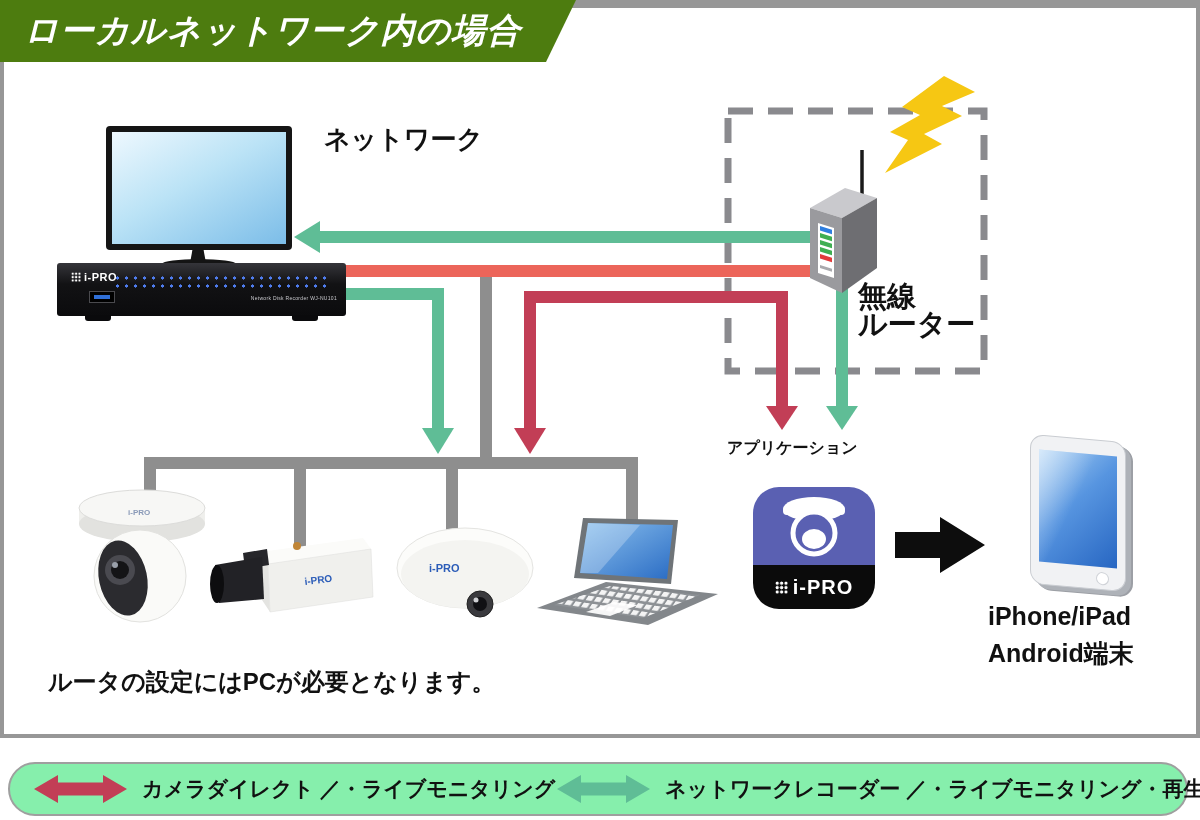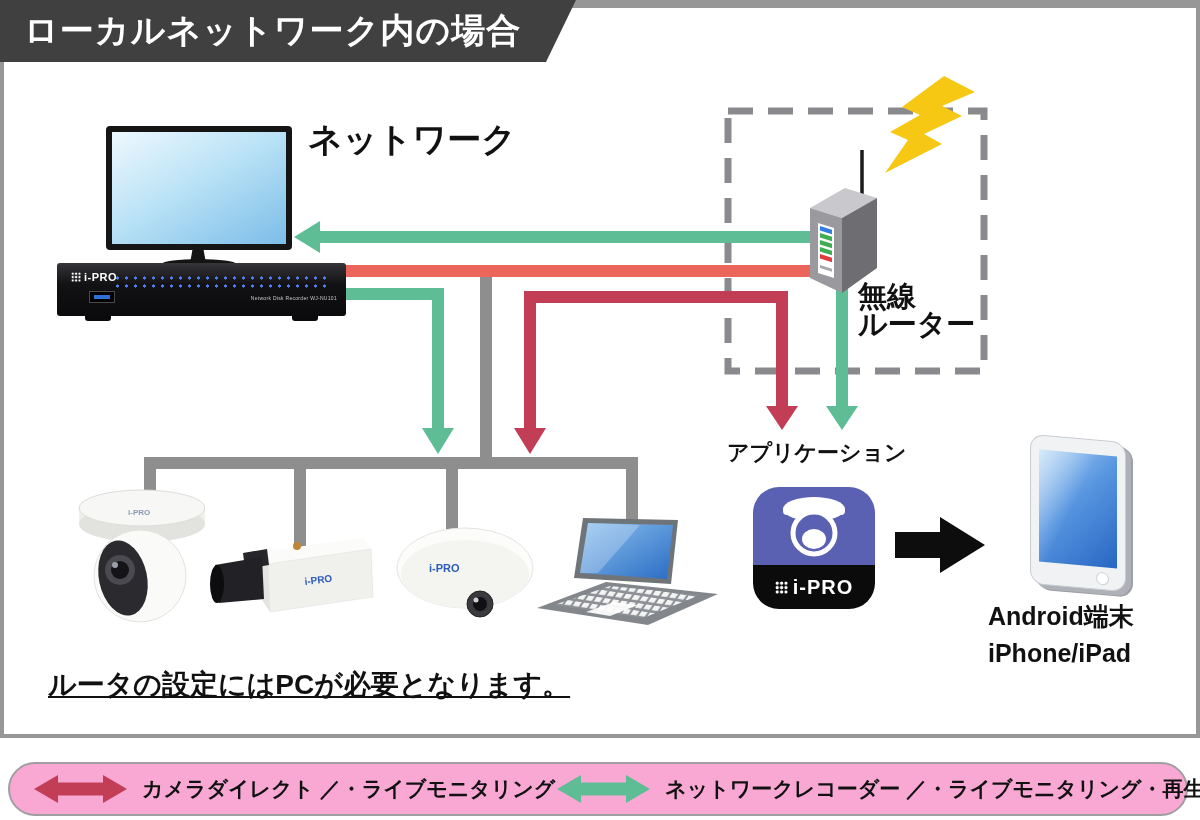--- a/index.html
+++ b/index.html
@@ -2,35 +2,35 @@
 <html style="--green: #5fbd96; --salmon: #ec655a; --crimson: #c23e56; --gray: #8e8e8e; --gray_dash: #8a8a8e; --yellow: #f6c713; --app_purple: #5a60b2; --logo_blue: #2b5cb8;"><head>
 <meta charset="utf-8">
 <style>
   html,body{margin:0;padding:0;}
   body{width:1200px;height:820px;position:relative;background:#fff;
        font-family:"Liberation Sans","DejaVu Sans",sans-serif;overflow:hidden;}
   .abs{position:absolute;}
 
   
   .frame{left:0;top:0;width:1192px;height:726px;border:4px solid #979797;border-top-width:8px;background:transparent;pointer-events:none;z-index:0;}
-  .banner{left:0;top:0;width:576px;height:62px;background:#404040;z-index:6;
+  .banner{left:0;top:0;width:576px;height:62px;background:#4d7c0f;z-index:6;
           clip-path:polygon(0 0,576px 0,546px 62px,0 62px);
-          display:flex;align-items:center;}
+          display:flex;align-items:center;font-style:italic;}
   .banner span{color:#fff;font-size:34px;font-weight:bold;padding-left:24px;letter-spacing:1px;}
 
   
   svg.connectors{left:0;top:0;z-index:1;}
 
   
   .lbl{color:#111;font-weight:bold;z-index:5;white-space:nowrap;}
-  .lbl-recorder{left:308px;top:124px;font-size:34px;line-height:31px;}
+  .lbl-recorder{left:324px;top:124px;font-size:26px;line-height:31px;}
   .lbl-router{left:858px;top:282px;font-size:29px;line-height:28px;}
-  .lbl-app{left:727px;top:438px;font-size:22px;}
+  .lbl-app{left:727px;top:438px;font-size:16px;}
   .lbl-mobile{left:988px;top:598px;font-size:25px;line-height:37px;}
-  .lbl-note{left:48px;top:666px;font-size:28px;text-decoration:underline;}
+  .lbl-note{left:48px;top:666px;font-size:24px;}
 
   
   .monitor{left:106px;top:126px;width:186px;height:138px;z-index:3;}
   .m-bezel{position:absolute;left:0;top:0;width:174px;height:112px;background:#151515;border-radius:4px;padding:6px;}
   .m-screen{width:100%;height:100%;background:linear-gradient(150deg,#eef8fe 0%,#bbe3f6 45%,#7cbde8 100%);}
   .m-neck{position:absolute;left:84px;top:124px;width:16px;height:13px;background:#141414;clip-path:polygon(15% 0,85% 0,100% 100%,0 100%);}
   .m-base{position:absolute;left:56px;top:133px;width:74px;height:10px;background:#141414;border-radius:50%;}
 
   
   .recorder{left:57px;top:263px;width:289px;height:53px;background:linear-gradient(#35353a,#121214 40%,#0b0b0d);border-radius:3px;z-index:3;}
@@ -52,21 +52,21 @@
 
   
   .phone{left:1030px;top:438px;width:96px;height:150px;transform:skewY(5deg);z-index:3;}
   .phone-frame{position:absolute;inset:0;background:#f1f2f4;border:1px solid #c9ccd1;border-radius:14px;
                box-shadow:5px 4px 0 #aeb2b8,7px 5px 0 #9c9fa5;}
   .phone-screen{position:absolute;left:9px;top:15px;width:78px;height:112px;background:linear-gradient(135deg,#a8d0f4 0%,#5795e0 45%,#2766c2 100%);}
   .phone-shine{position:absolute;inset:0;background:linear-gradient(115deg,rgba(255,255,255,.55),rgba(255,255,255,0) 45%);}
   .phone-home{position:absolute;left:66px;top:132px;width:11px;height:11px;background:#fff;border:1px solid #cfd2d7;border-radius:50%;}
 
   
-  .legend{left:8px;top:762px;width:1180px;height:54px;border:2px solid #9f9f9f;border-radius:28px;background:#f9a8d4;
+  .legend{left:8px;top:762px;width:1180px;height:54px;border:2px solid #9f9f9f;border-radius:28px;background:#86efac;
           display:flex;align-items:center;padding:0 22px;box-sizing:border-box;z-index:5;}
   .legend-item{display:flex;align-items:center;gap:13px;}
   .legend-item + .legend-item{margin-left:auto;}
   .legend span{font-size:21px;font-weight:bold;color:#111;white-space:nowrap;}
   .la-crimson{fill:var(--crimson,#c23e56);}
   .la-green{fill:var(--green,#5fbd96);}
 
   .devsvg{z-index:3;}
   text{font-family:"Liberation Sans","DejaVu Sans",sans-serif;}
 </style>
@@ -226,22 +226,22 @@
 <div class="abs lbl lbl-recorder">
   <div>ネットワーク</div>
 </div>
 
 <div class="abs lbl lbl-router">
   <div>無線</div>
   <div>ルーター</div>
 </div>
 
 <div class="abs lbl lbl-mobile">
+  <div>iPhone/iPad</div>
   <div>Android端末</div>
-  <div>iPhone/iPad</div>
 </div>
 
 <div class="abs lbl lbl-note">ルータの設定にはPCが必要となります。</div>
 
 <div class="abs legend">
   <div class="legend-item">
     <svg width="97" height="34" viewBox="0 0 97 34">
       <polygon class="la-crimson" points="2,17 26,3 26,10.5 71,10.5 71,3 95,17 71,31 71,23.5 26,23.5 26,31"></polygon>
     </svg>
     <span>カメラダイレクト ／・ライブモニタリング</span>

